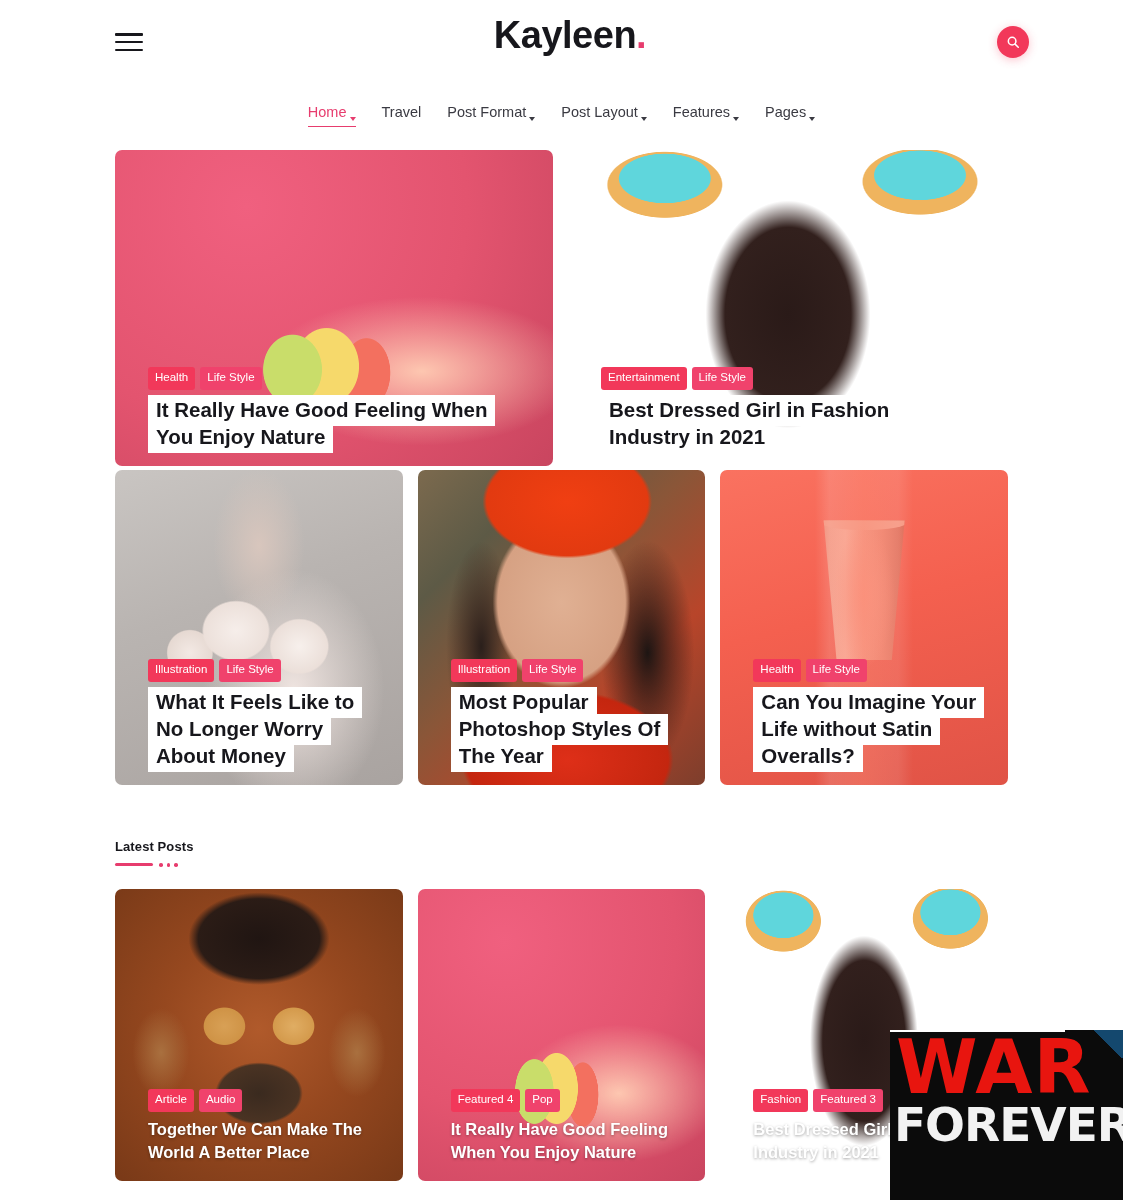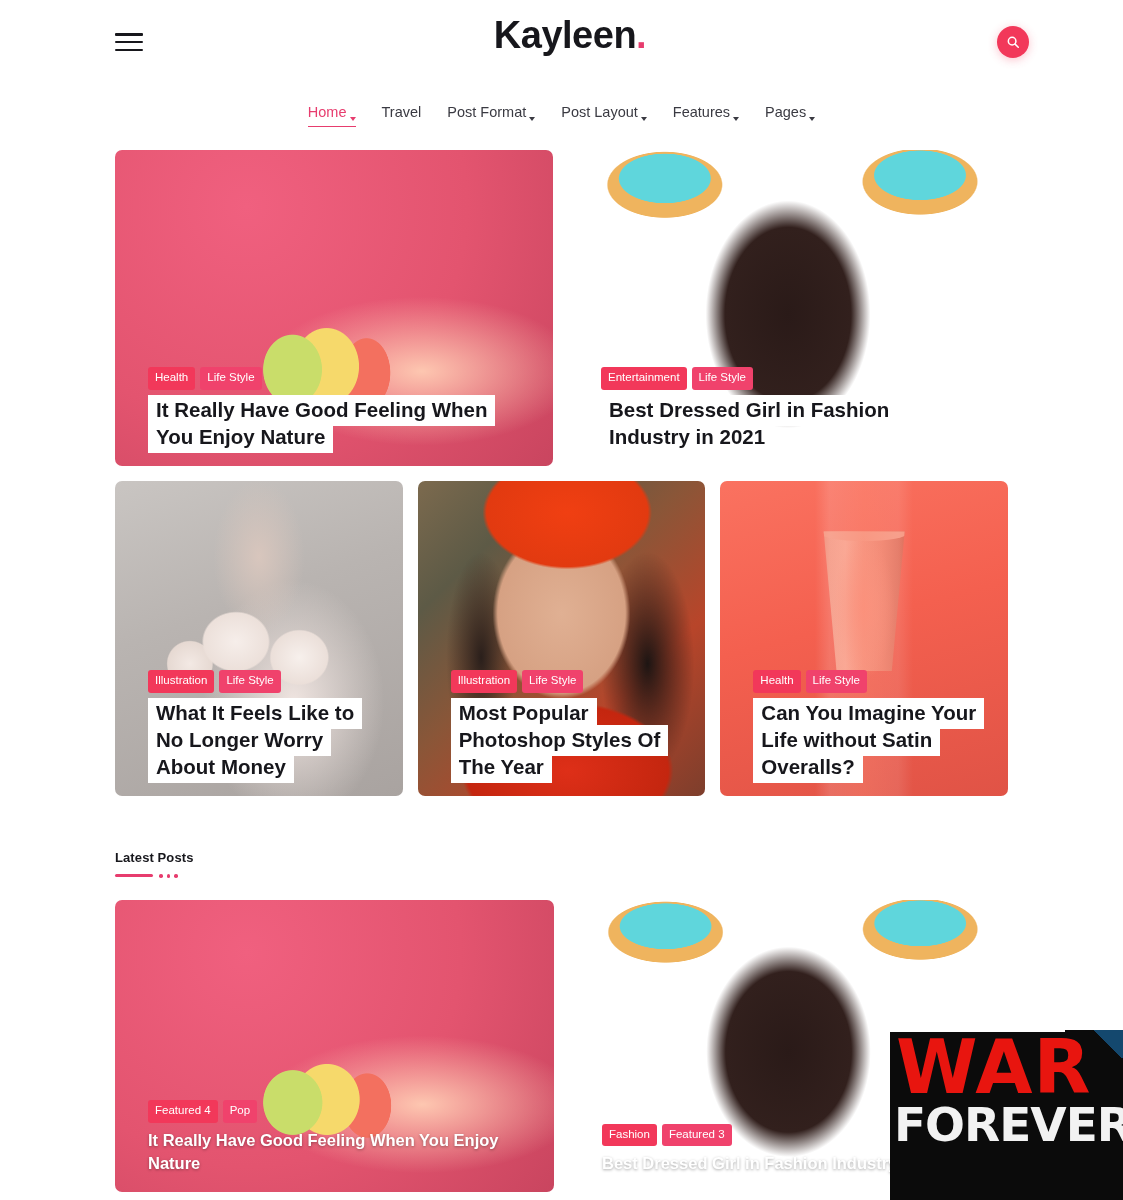--- a/index.html
+++ b/index.html
@@ -118,21 +118,21 @@
   .container { padding: 0 115px; }
 
   .row-top {
     display: flex;
     gap: 15px;
     margin-top: 12px;
   }
   .row-mid {
     display: flex;
     gap: 15px;
-    margin-top: 15px;
+    margin-top: 4px;
   }
   .row-bottom {
     display: flex;
     gap: 15px;
     margin-top: 22px;
   }
 
   .card {
     position: relative;
     border-radius: 7px;
@@ -490,20 +490,32 @@
         <span class="dots">
           <i></i>
           <i></i>
           <i></i>
         </span>
       </div>
     </div>
 
     <div class="row-bottom">
 
+      <div class="card card-bot">
+        <div class="photo p-goggles">
+          <div class="p-goggles-inner"></div>
+        </div>
+        <div class="card-overlay">
+          <div class="tags">
+            <span class="tag">Article</span>
+            <span class="tag soft">Audio</span>
+          </div>
+          <div class="card-title-plain">Together We Can Make The World A Better Place</div>
+        </div>
+      </div>
 
       <div class="card card-bot">
         <div class="photo p-candy"></div>
         <div class="card-overlay">
           <div class="tags">
             <span class="tag">Featured 4</span>
             <span class="tag soft">Pop</span>
           </div>
           <div class="card-title-plain">It Really Have Good Feeling When You Enjoy Nature</div>
         </div>

